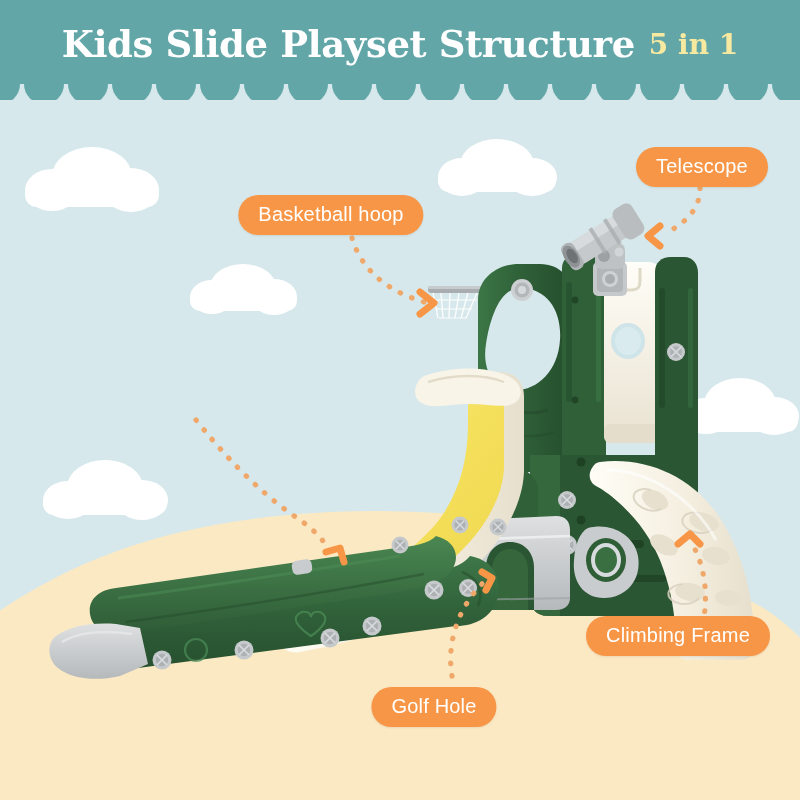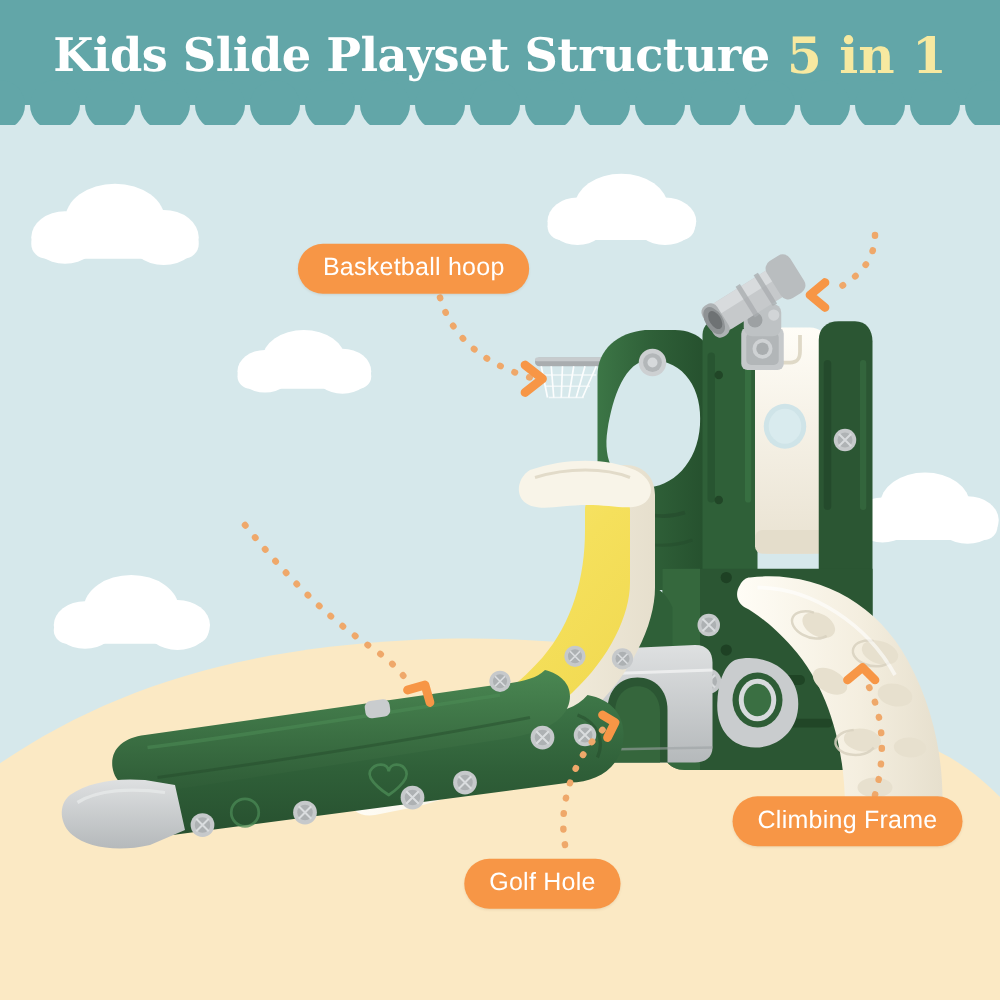--- a/index.html
+++ b/index.html
@@ -33,21 +33,21 @@
   #title-main{
     font-family:"DejaVu Serif", serif;
     font-weight:bold;
     font-size:37px;
     color:#FFFFFF;
     letter-spacing:-0.4px;
   }
   #title-badge{
     font-family:"DejaVu Serif", serif;
     font-weight:bold;
-    font-size:40px;
+    font-size:28px;
     color:#F7E9A0;
     margin-left:14px;
     letter-spacing:0px;
   }
 
   
   .pill{
     position:absolute;
     background:#F79646;
     color:#FFFFFF;
@@ -59,21 +59,21 @@
     padding:9px 20px 11px 20px;
     white-space:nowrap;
     z-index:40;
     box-shadow:0 1px 2px rgba(120,80,40,0.12);
     letter-spacing:0.2px;
   }
   #pill-telescope{left:636px;top:147px;}
   #pill-basketball{left:331px;top:195px;transform:translateX(-50%);text-align:center;}
   #pill-slide{left:41px;top:380px;}
   #pill-golf{left:434px;top:687px;transform:translateX(-50%);}
-  #pill-climb{left:678px;top:637px;transform:translateX(-50%);}
+  #pill-climb{left:678px;top:616px;transform:translateX(-50%);}
 </style>
 </head>
 <body>
 
 <div id="stage">
 
   <svg class="layer" viewBox="0 0 800 800" width="800" height="800">
     <defs>
       <clipPath id="clipAll">
           <rect x="0" y="0" width="800" height="800"></rect>
@@ -449,17 +449,18 @@
     </g>
     <g fill="none" stroke="#F79646" stroke-width="7" stroke-linecap="round" stroke-linejoin="round">
       <path d="M660 226 L648 236 L660 246"></path>
       <path d="M420 292 L434 303 L420 314"></path>
       <path d="M326 552 L340 548 L344 562"></path>
       <path d="M482 572 L492 578 L486 590"></path>
       <path d="M678 544 L690 534 L700 544"></path>
     </g>
   </svg>
 
+  <div class="pill" id="pill-telescope">Telescope</div>
   <div class="pill" id="pill-basketball">Basketball hoop</div>
   <div class="pill" id="pill-golf">Golf Hole</div>
   <div class="pill" id="pill-climb">Climbing Frame</div>
 
 </div>
 
 </body></html>

